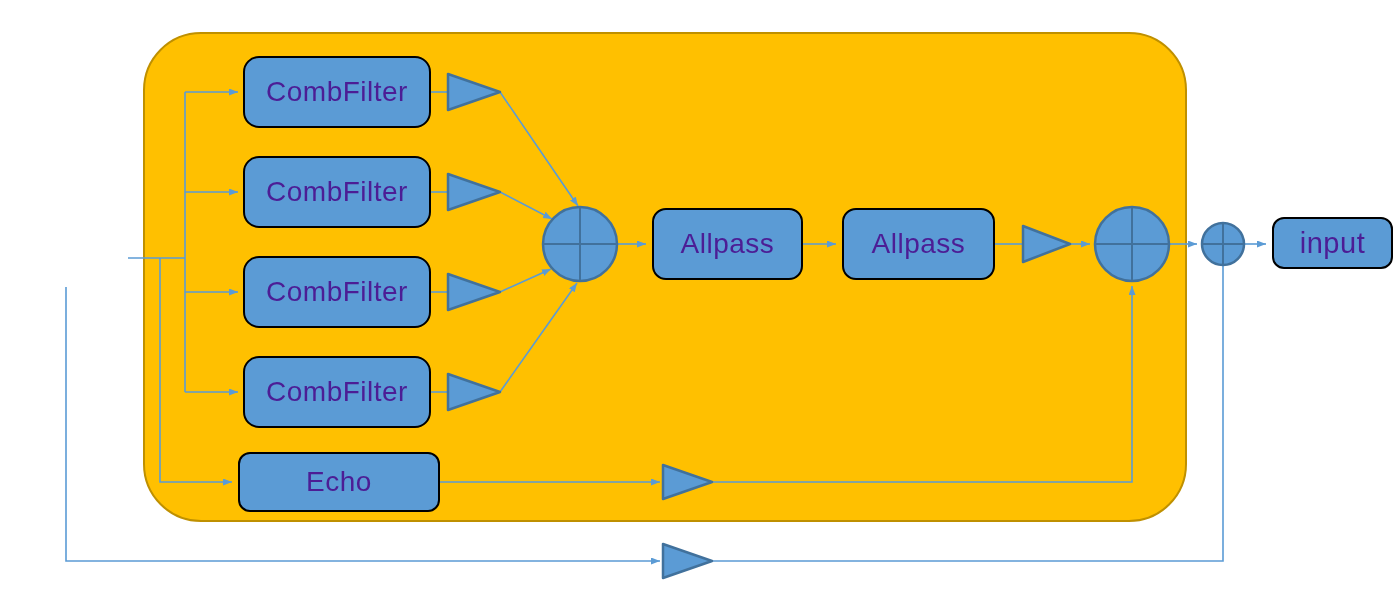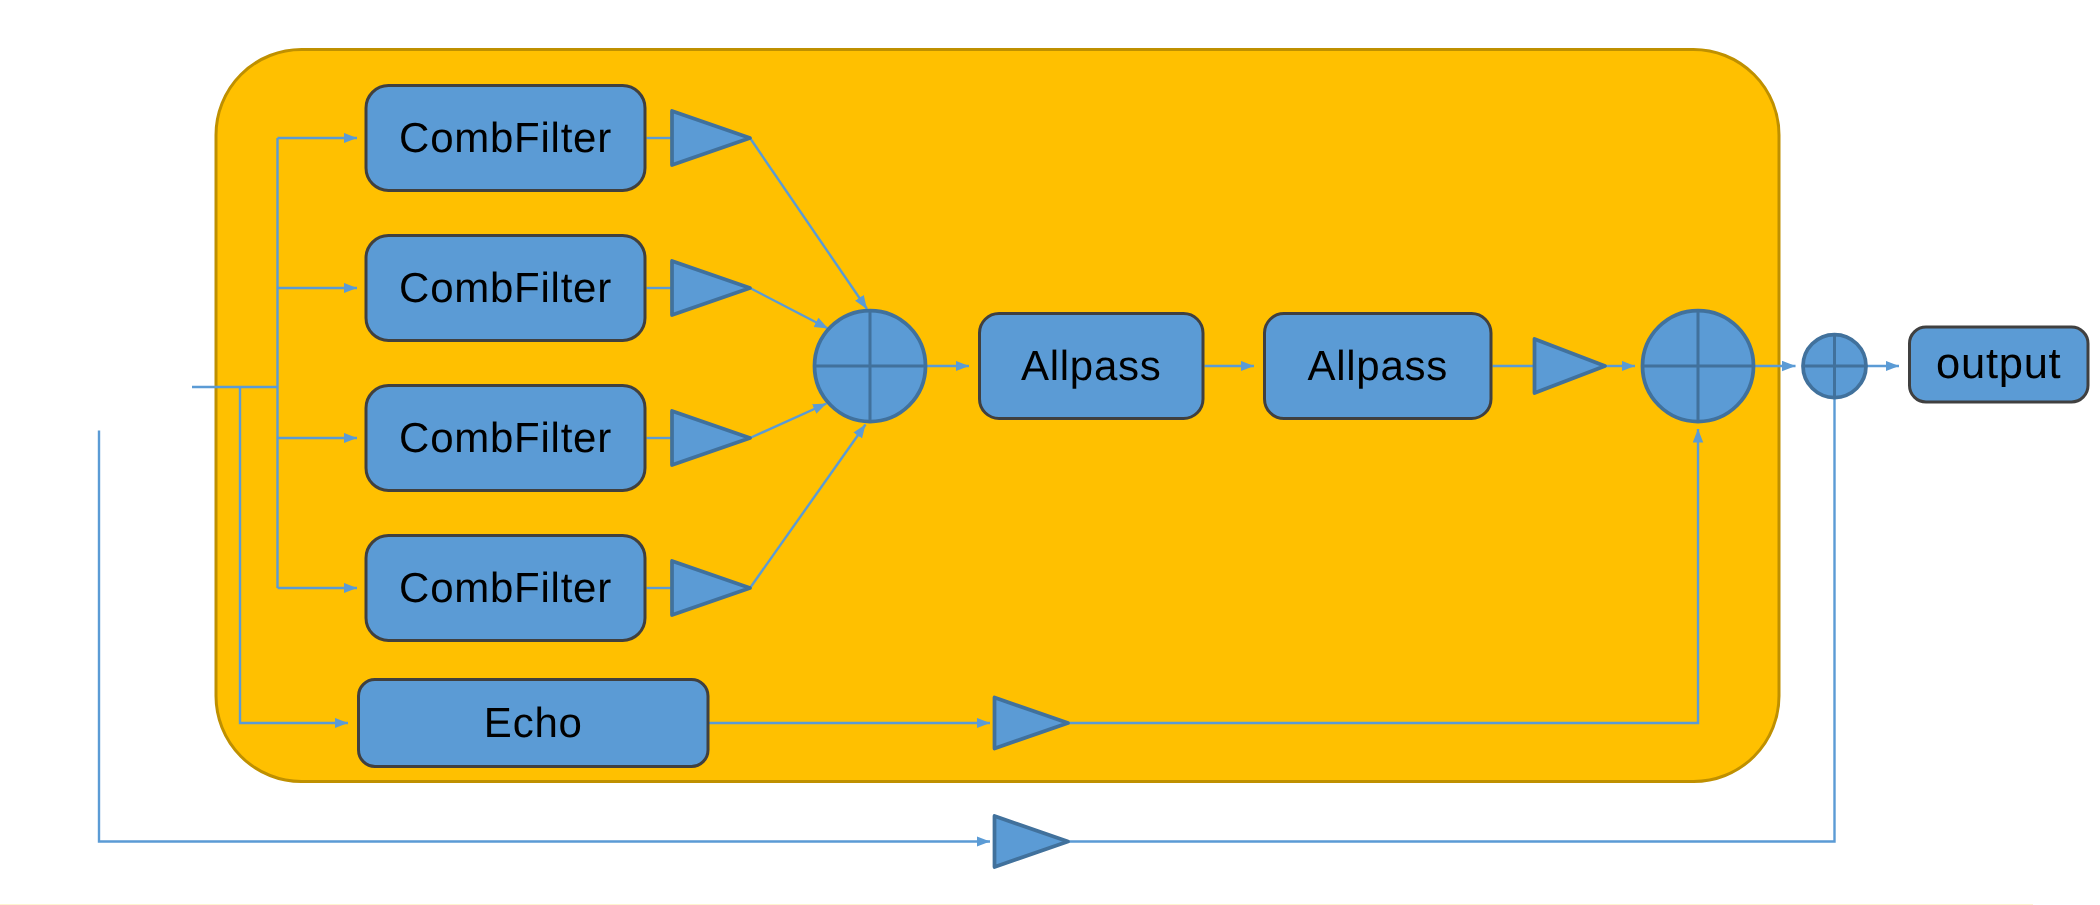--- a/index.html
+++ b/index.html
@@ -20,39 +20,39 @@
     z-index:1;
   }
   #wires{
     position:absolute;left:0;top:0;width:1400px;height:603px;
     z-index:2;
     pointer-events:none;
   }
   .node{
     position:absolute;
     background:#5B9BD5;
-    border:2px solid #404040;
+    border:2px solid #000000;
     box-sizing:border-box;
-    color:#000000;
+    color:#4c1d95;
     display:flex;align-items:center;justify-content:center;
     font-size:28px;font-weight:300;letter-spacing:0.5px;
     z-index:3;
     white-space:nowrap;
   }
   .io-node{border-radius:15px;font-size:29px;}
   .comb-node{left:243px;width:188px;height:72px;border-radius:16px;}
   .allpass-node{top:208px;height:72px;border-radius:14px;}
   #node-input{left:8px;top:231px;width:120px;height:56px;}
   #node-comb1{top:56px;}
   #node-comb2{top:156px;}
   #node-comb3{top:256px;}
   #node-comb4{top:356px;}
   #node-allpass1{left:652px;width:151px;}
   #node-allpass2{left:842px;width:153px;}
-  #node-echo{left:238px;top:452px;width:235px;height:60px;border-radius:12px;}
+  #node-echo{left:238px;top:452px;width:202px;height:60px;border-radius:12px;}
   #node-output{left:1272px;top:217px;width:121px;height:52px;border-radius:12px;}
 </style>
 </head>
 <body>
 
 <div id="canvas">
 
   <div id="reverb-container"></div>
 
   <svg id="wires" viewBox="0 0 1400 603" xmlns="http://www.w3.org/2000/svg">
@@ -130,15 +130,15 @@
   <div class="node comb-node" id="node-comb1">CombFilter</div>
   <div class="node comb-node" id="node-comb2">CombFilter</div>
   <div class="node comb-node" id="node-comb3">CombFilter</div>
   <div class="node comb-node" id="node-comb4">CombFilter</div>
 
   <div class="node allpass-node" id="node-allpass1">Allpass</div>
   <div class="node allpass-node" id="node-allpass2">Allpass</div>
 
   <div class="node" id="node-echo">Echo</div>
 
-  <div class="node io-node" id="node-output">output</div>
+  <div class="node io-node" id="node-output">input</div>
 
 </div>
 
 </body></html>

